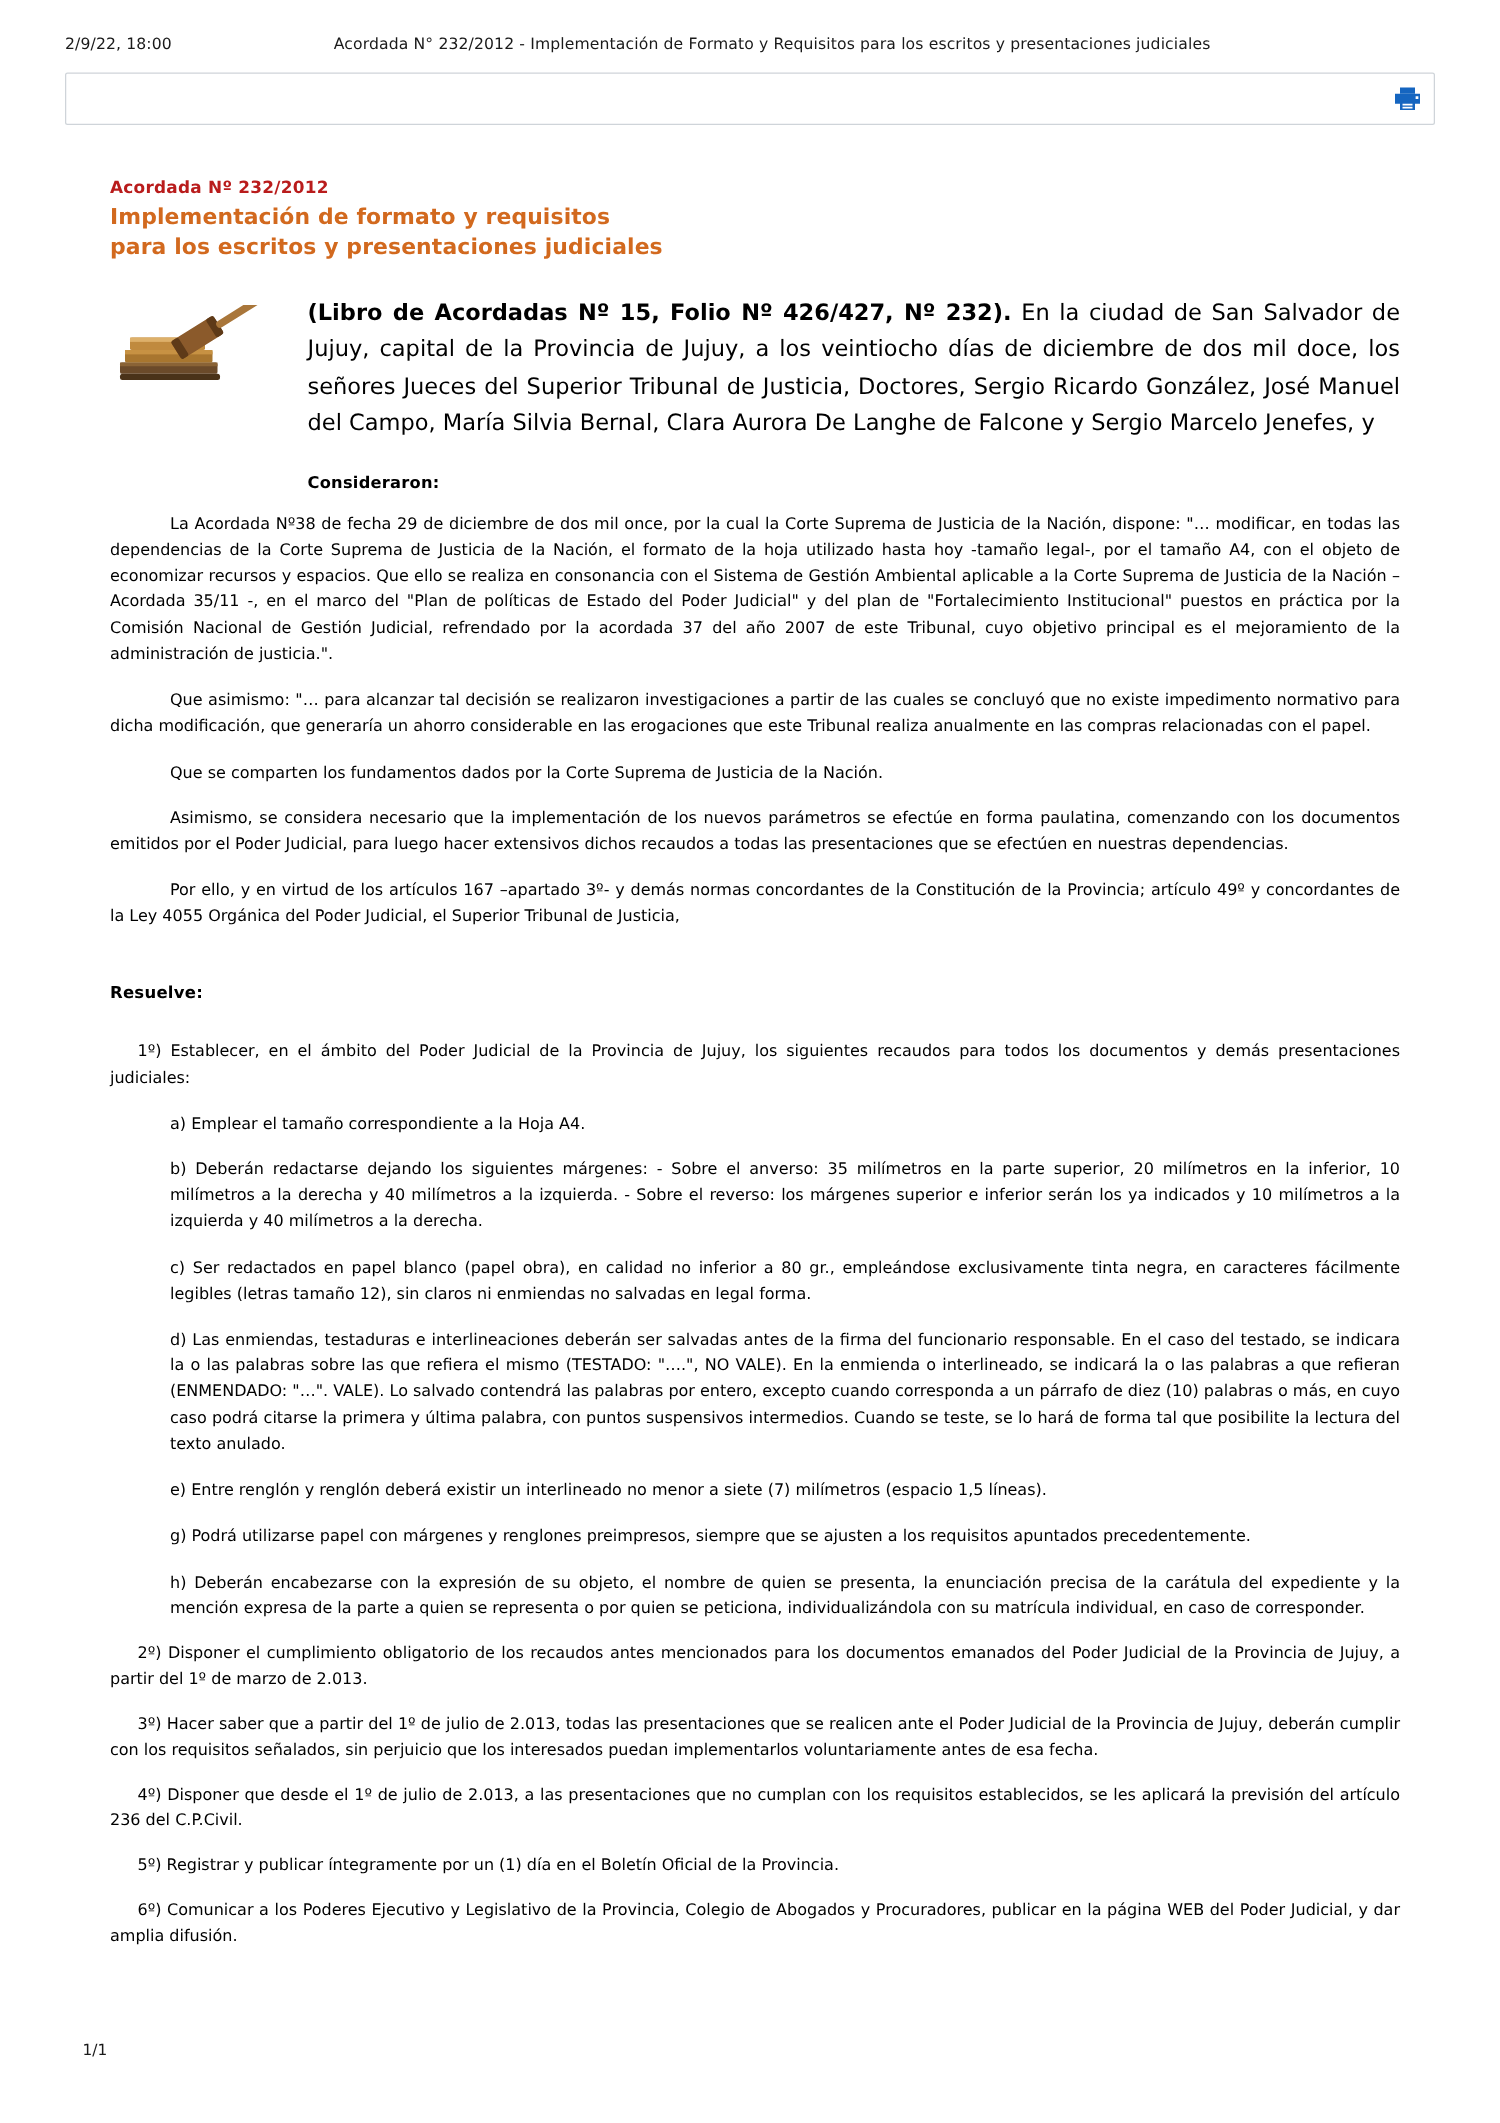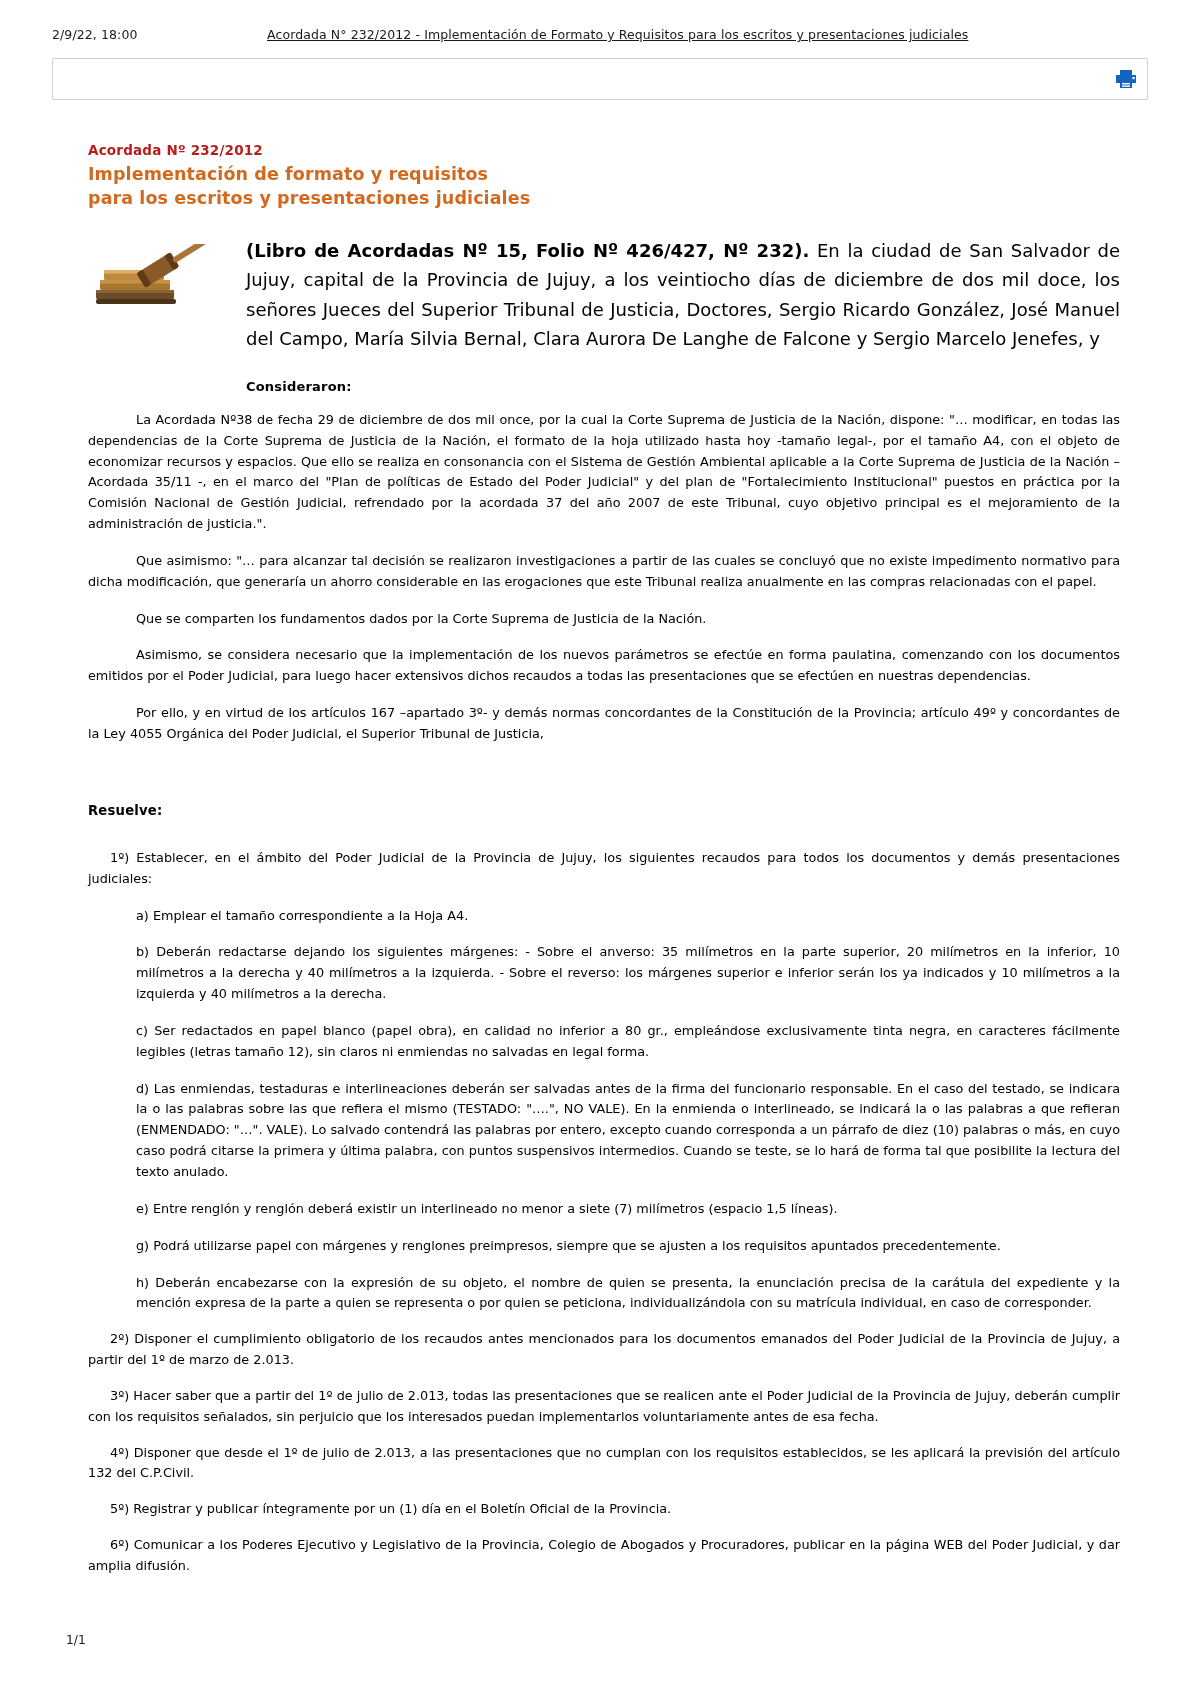--- a/index.html
+++ b/index.html
@@ -31,21 +31,20 @@
     padding: 27px 52px 0 52px;
     letter-spacing: 0.1px;
   }
   .print-header .ph-date {
     width: 215px;
     flex: 0 0 auto;
   }
   .print-header .ph-title {
     flex: 1 1 auto;
     text-align: left;
-    text-decoration: underline;
   }
   
   .toolbar {
     margin: 16px 52px 0 52px;
     height: 42px;
     border: 1px solid #cfd4d9;
     border-radius: 2px;
     background: #ffffff;
     display: flex;
     align-items: center;
@@ -112,21 +111,21 @@
     font-size: 12.8px;
     line-height: 1.63;
     text-align: justify;
     margin: 16px 0 0 0;
     text-indent: 48px;
   }
 
   .h-resuelve {
     font-weight: bold;
     font-size: 13.2px;
-    margin-top: 58px;
+    margin-top: 42px;
     letter-spacing: 0.2px;
   }
   .numbered {
     font-size: 12.8px;
     line-height: 1.63;
     text-align: justify;
     margin: 22px 0 0 0;
     text-indent: 22px;
   }
   .lettered {
@@ -231,21 +230,21 @@
     <p class="lettered">a) Emplear el tamaño correspondiente a la Hoja A4.</p>
     <p class="lettered">b) Deberán redactarse dejando los siguientes márgenes: - Sobre el anverso: 35 milímetros en la parte superior, 20 milímetros en la inferior, 10 milímetros a la derecha y 40 milímetros a la izquierda. - Sobre el reverso: los márgenes superior e inferior serán los ya indicados y 10 milímetros a la izquierda y 40 milímetros a la derecha.</p>
     <p class="lettered">c) Ser redactados en papel blanco (papel obra), en calidad no inferior a 80 gr., empleándose exclusivamente tinta negra, en caracteres fácilmente legibles (letras tamaño 12), sin claros ni enmiendas no salvadas en legal forma.</p>
     <p class="lettered">d) Las enmiendas, testaduras e interlineaciones deberán ser salvadas antes de la firma del funcionario responsable. En el caso del testado, se indicara la o las palabras sobre las que refiera el mismo (TESTADO: "….", NO VALE). En la enmienda o interlineado, se indicará la o las palabras a que refieran (ENMENDADO: "…". VALE). Lo salvado contendrá las palabras por entero, excepto cuando corresponda a un párrafo de diez (10) palabras o más, en cuyo caso podrá citarse la primera y última palabra, con puntos suspensivos intermedios. Cuando se teste, se lo hará de forma tal que posibilite la lectura del texto anulado.</p>
     <p class="lettered">e) Entre renglón y renglón deberá existir un interlineado no menor a siete (7) milímetros (espacio 1,5 líneas).</p>
     <p class="lettered">g) Podrá utilizarse papel con márgenes y renglones preimpresos, siempre que se ajusten a los requisitos apuntados precedentemente.</p>
     <p class="lettered">h) Deberán encabezarse con la expresión de su objeto, el nombre de quien se presenta, la enunciación precisa de la carátula del expediente y la mención expresa de la parte a quien se representa o por quien se peticiona, individualizándola con su matrícula individual, en caso de corresponder.</p>
 
     <p class="numbered tight">2º) Disponer el cumplimiento obligatorio de los recaudos antes mencionados para los documentos emanados del Poder Judicial de la Provincia de Jujuy, a partir del 1º de marzo de 2.013.</p>
     <p class="numbered tight">3º) Hacer saber que a partir del 1º de julio de 2.013, todas las presentaciones que se realicen ante el Poder Judicial de la Provincia de Jujuy, deberán cumplir con los requisitos señalados, sin perjuicio que los interesados puedan implementarlos voluntariamente antes de esa fecha.</p>
-    <p class="numbered tight">4º) Disponer que desde el 1º de julio de 2.013, a las presentaciones que no cumplan con los requisitos establecidos, se les aplicará la previsión del artículo 132 del C.P.Civil.</p>
+    <p class="numbered tight">4º) Disponer que desde el 1º de julio de 2.013, a las presentaciones que no cumplan con los requisitos establecidos, se les aplicará la previsión del artículo 236 del C.P.Civil.</p>
     <p class="numbered tight">5º) Registrar y publicar íntegramente por un (1) día en el Boletín Oficial de la Provincia.</p>
     <p class="numbered tight">6º) Comunicar a los Poderes Ejecutivo y Legislativo de la Provincia, Colegio de Abogados y Procuradores, publicar en la página WEB del Poder Judicial, y dar amplia difusión.</p>
 
   </div>
 
   <div class="print-footer">
     <span class="pf-page">1/1</span>
   </div>
 
 </div>

